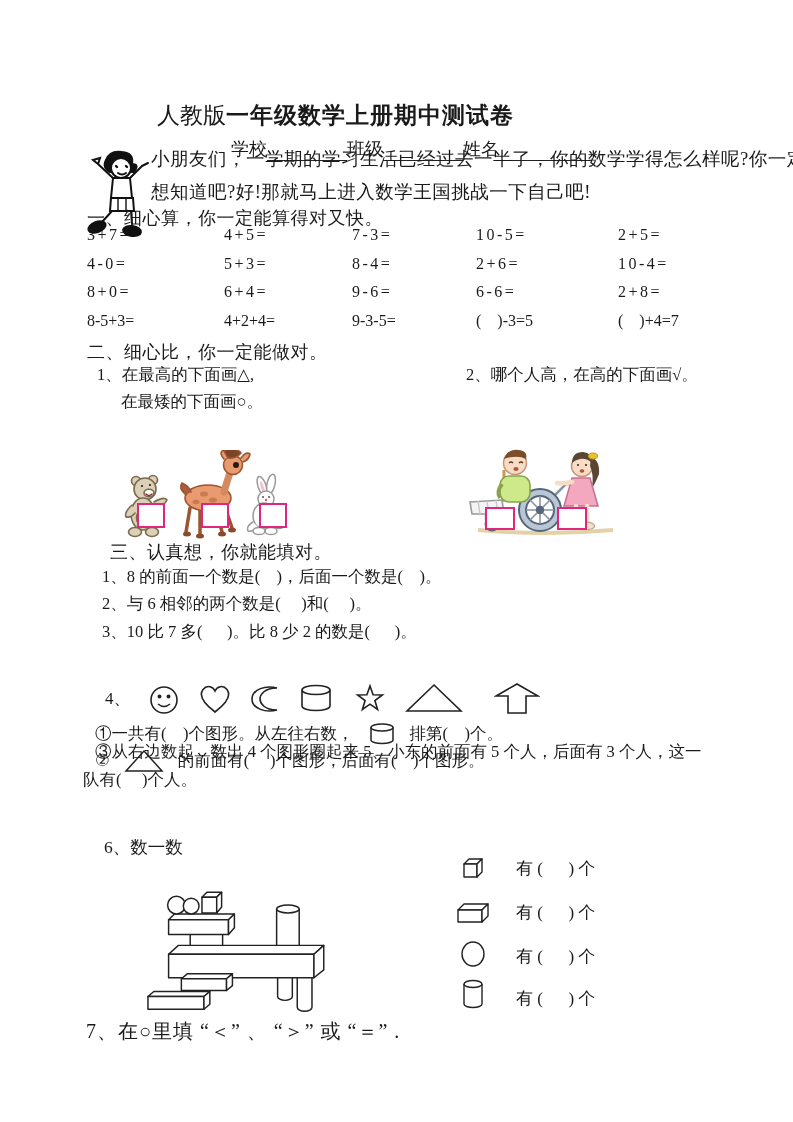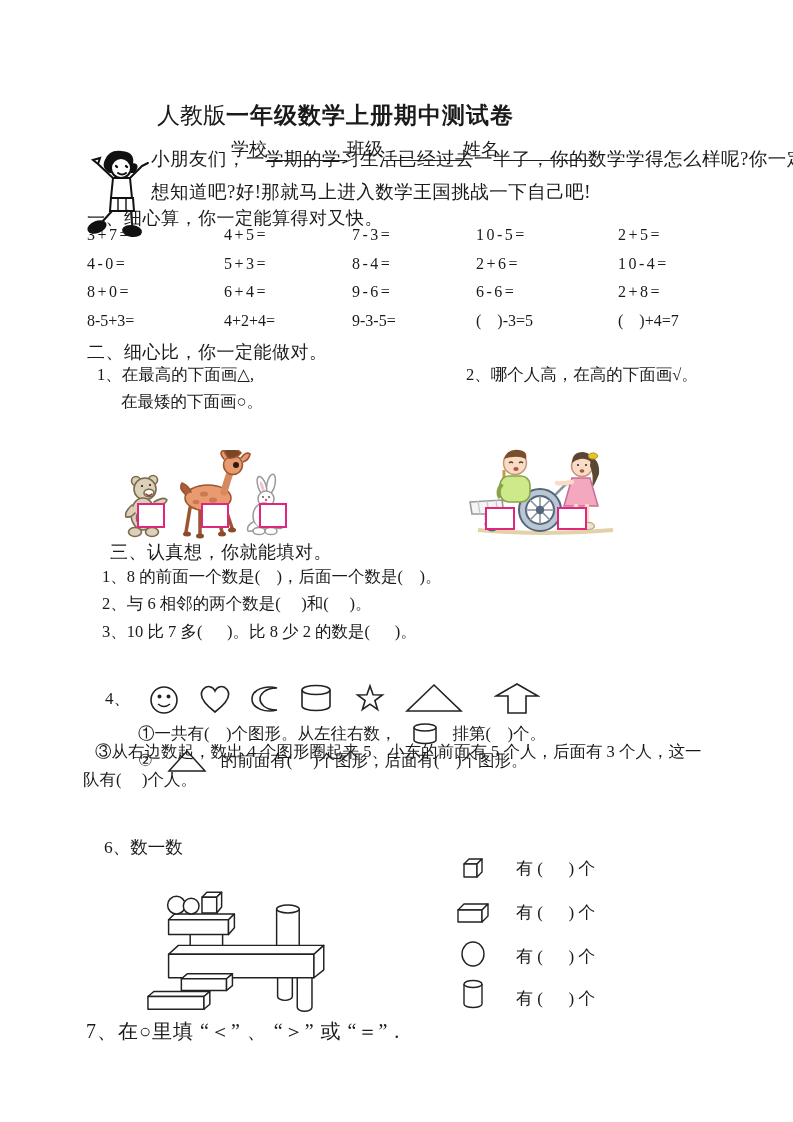--- a/index.html
+++ b/index.html
@@ -21,21 +21,21 @@
   .calc-grid{
     position:absolute;left:87px;top:226px;width:660px;
     display:grid;grid-template-columns:137px 128px 124px 142px 1fr;
     grid-auto-rows:28.5px;font-size:16px;
   }
   .calc-grid span{white-space:pre;}
   .wide{letter-spacing:2.5px;}
   .pinksq{position:absolute;border:2px solid #e0267f;background:#fff;}
   .q4row{display:flex;align-items:center;gap:17px;}
   .q4row .lbl{font-size:17px;}
-  .inlineflex{display:flex;align-items:center;gap:14px;font-size:16.5px;margin-left:43px;}
+  .inlineflex{display:flex;align-items:center;gap:14px;font-size:16.5px;}
   .countrow{position:absolute;display:flex;align-items:flex-end;}
   .countrow .iconbox{width:54px;display:flex;justify-content:center;}
   .countrow .ctext{margin-left:16px;font-size:17px;white-space:pre;}
   svg{display:block;}
 </style>
 </head>
 <body>
 
 <div class="page">
 

